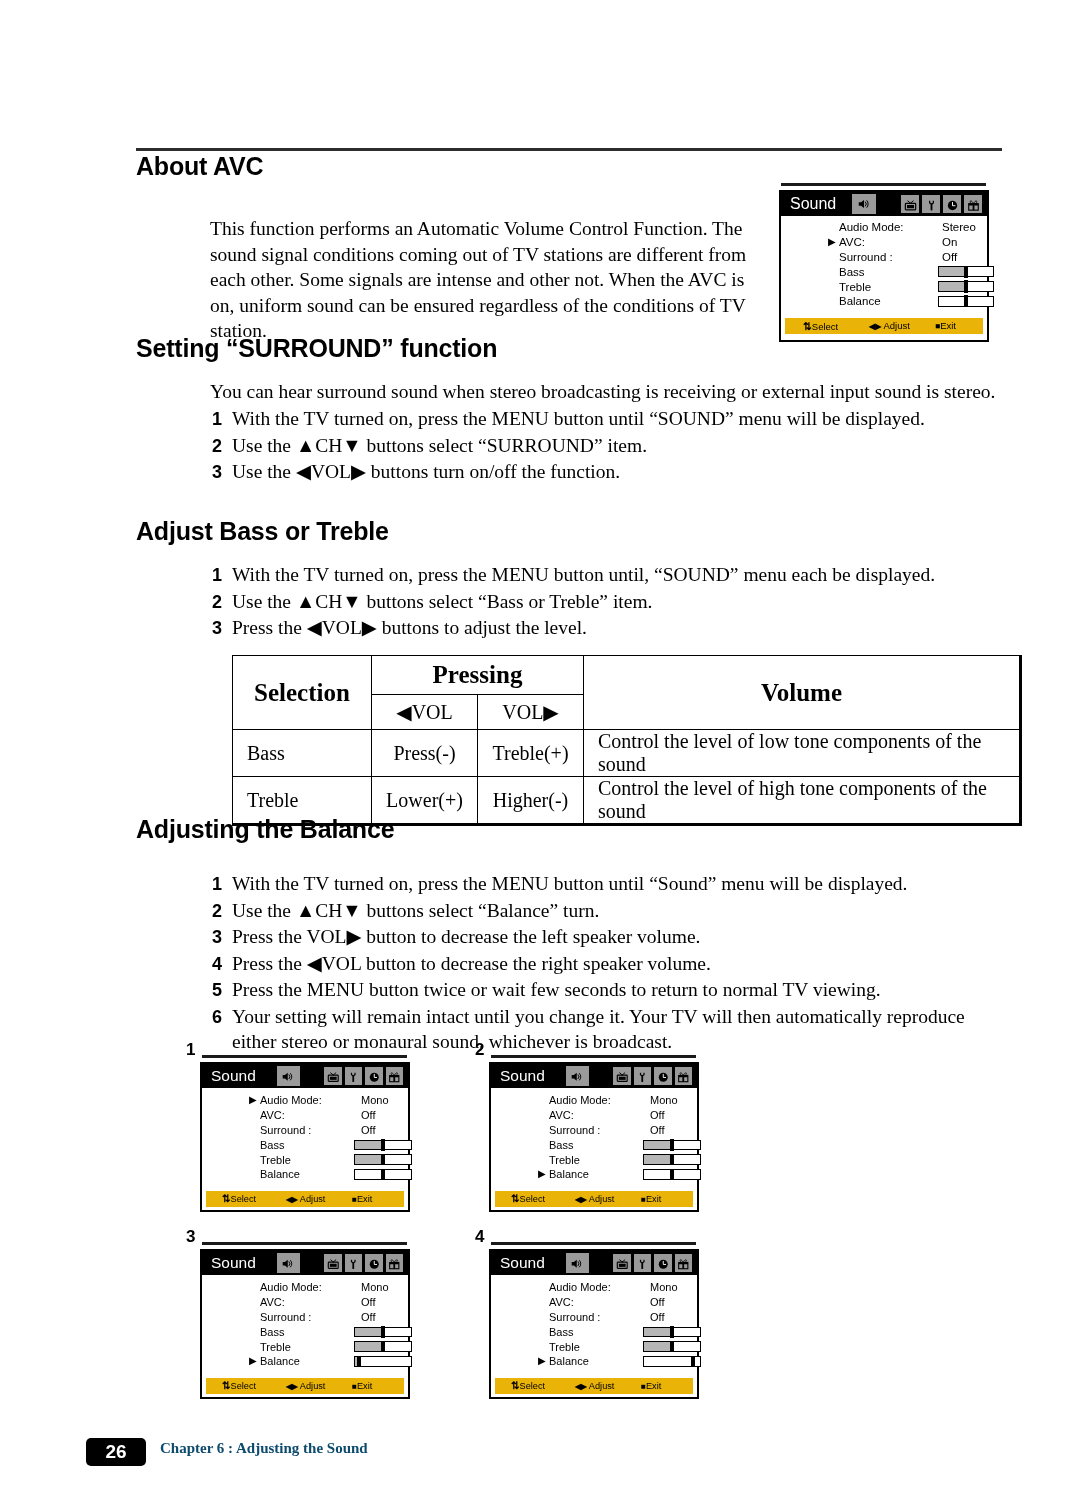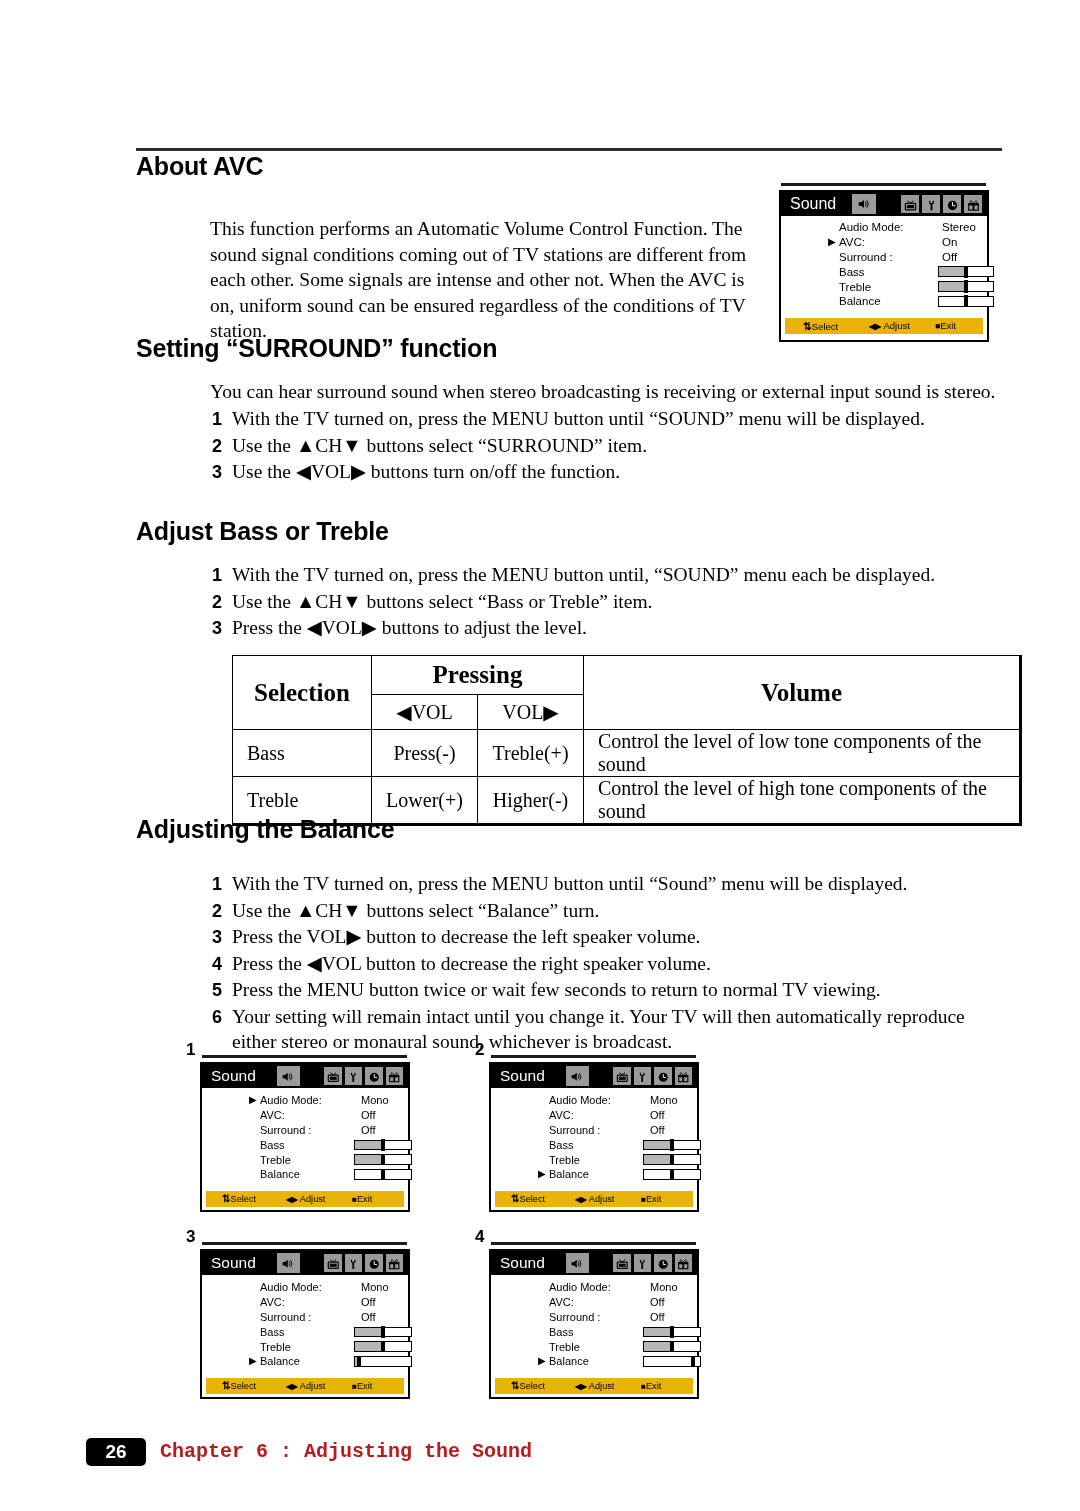--- a/index.html
+++ b/index.html
@@ -203,24 +203,24 @@
     border-radius: 5px;
     color: #fff;
     font-family: "Liberation Sans", sans-serif;
     font-weight: bold;
     font-size: 19px;
     display: flex; align-items: center; justify-content: center;
   }
   .pg-chapter {
     position: absolute;
     left: 160px; top: 1440px;
-    font-family: Liberation Mono, monospace;
+    font-family: Liberation Serif, serif;
     font-weight: bold;
-    font-size: 20px;
-    color: #b91c1c;
+    font-size: 15px;
+    color: #0c4a6e;
   }
 </style>
 </head>
 <body>
 
 <div class="top-rule"></div>
 
 <h2 class="section-head" style="left:136px; top:152px;">About AVC</h2>
 
 <div class="para" style="left:210px; top:216px; width:548px;">

